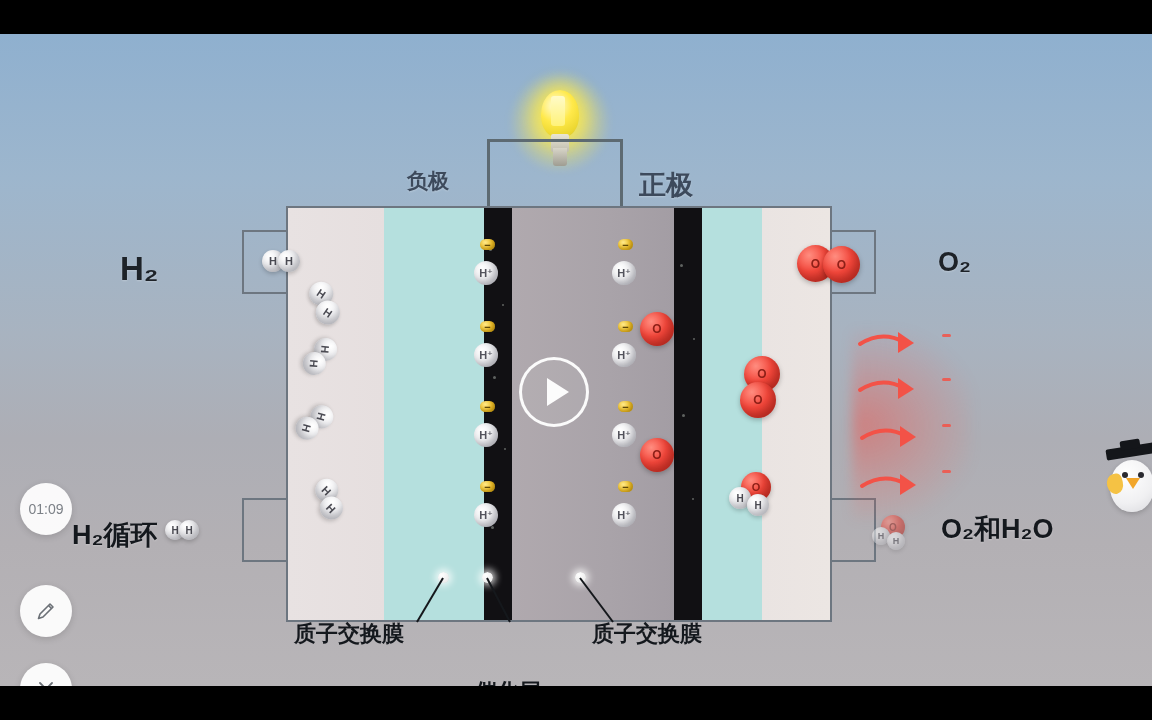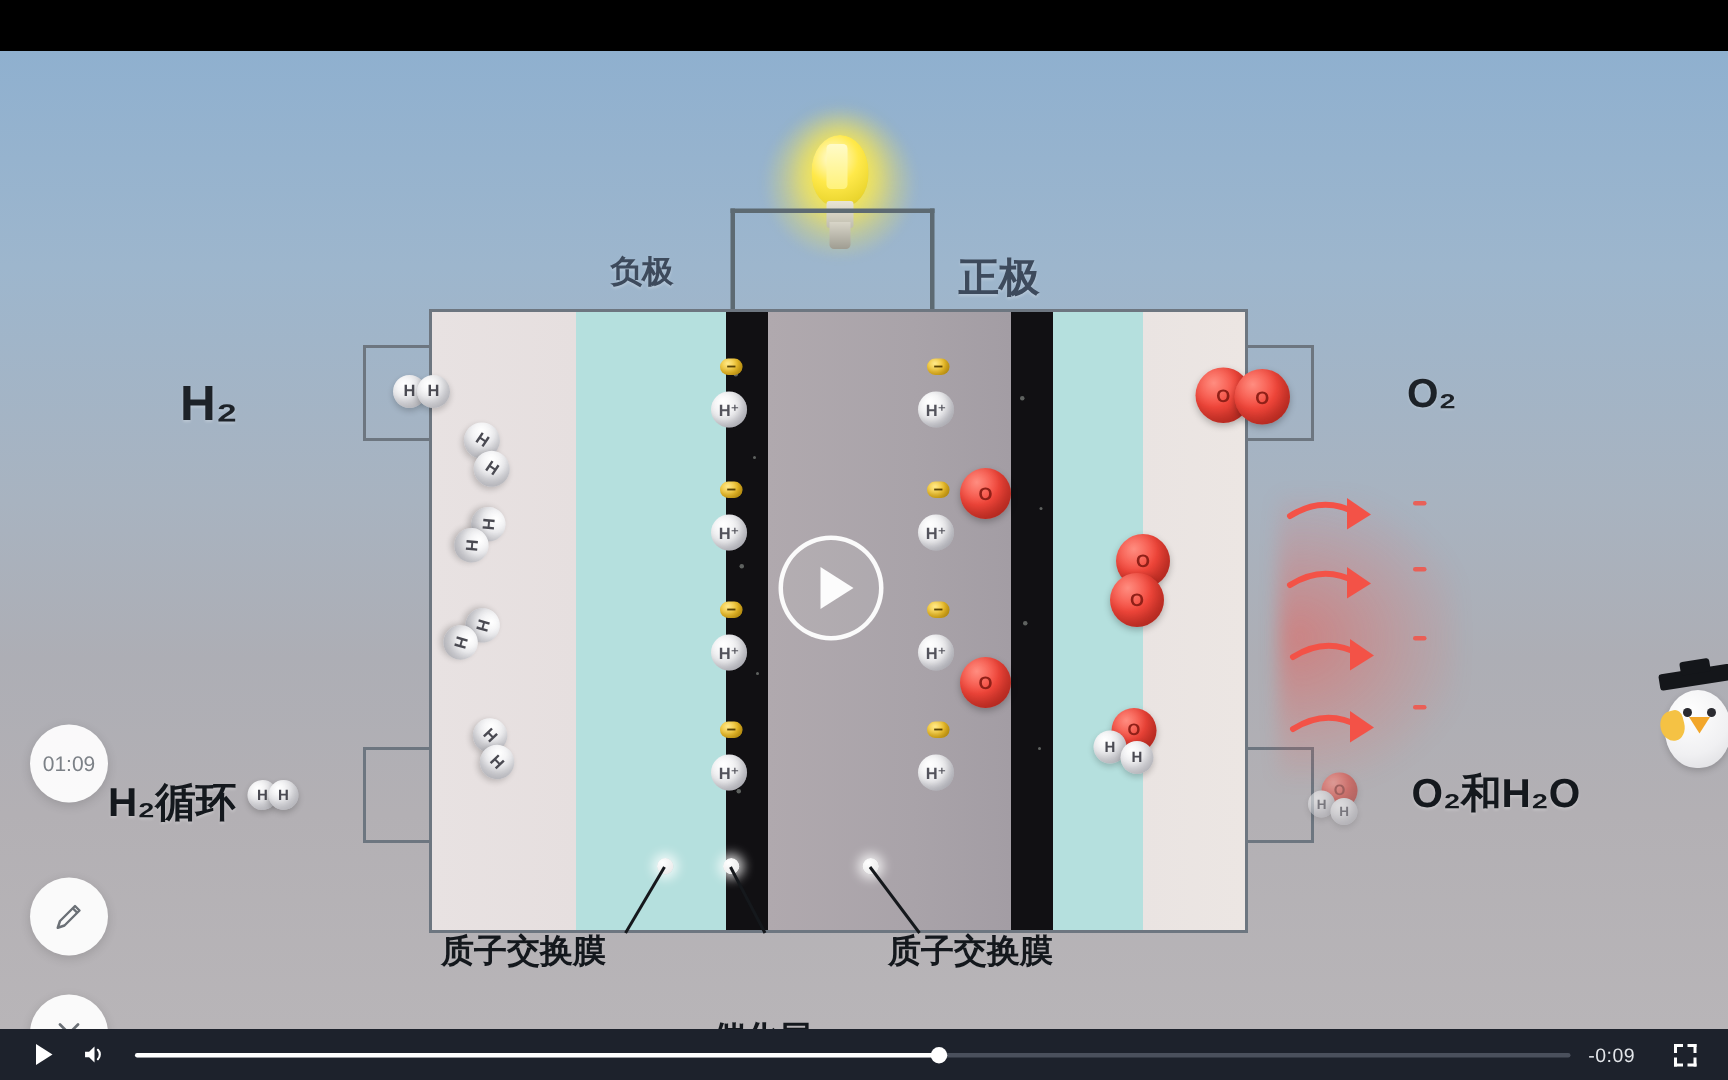--- a/index.html
+++ b/index.html
@@ -379,39 +379,14 @@
       <div class="mascot-wing"></div>
       <div class="mascot-beak"></div>
       <div class="mascot-eye" style="left:18px;"></div>
       <div class="mascot-eye" style="left:34px;"></div>
       <div class="mascot-cap"></div>
       <div class="mascot-cap-top"></div>
     </div>
 
   </div>
 
-  <div class="controls">
-    <div class="ctl-btn">
-      <span class="icn-play"></span>
-    </div>
-    <div class="ctl-btn">
-      <svg width="18" height="18" viewBox="0 0 20 20">
-        <path d="M3 8 H6 L10 4 V16 L6 12 H3 Z" fill="#fff"></path>
-        <path d="M12.5 6.5 A5 5 0 0 1 12.5 13.5" stroke="#fff" stroke-width="1.6" fill="none" stroke-linecap="round"></path>
-      </svg>
-    </div>
-    <div class="scrub">
-      <div class="scrub-track"></div>
-      <div class="scrub-fill" id="scrubFill" style="width: 56%;"></div>
-      <div class="scrub-knob" id="scrubKnob" style="left: 56%;"></div>
-    </div>
-    <div class="time-left">-0:09</div>
-    <div class="ctl-btn">
-      <span class="icn-fs">
-          <i></i>
-          <i></i>
-          <i></i>
-          <i></i>
-        </span>
-    </div>
-  </div>
 
 </div>
 
 </body></html>

